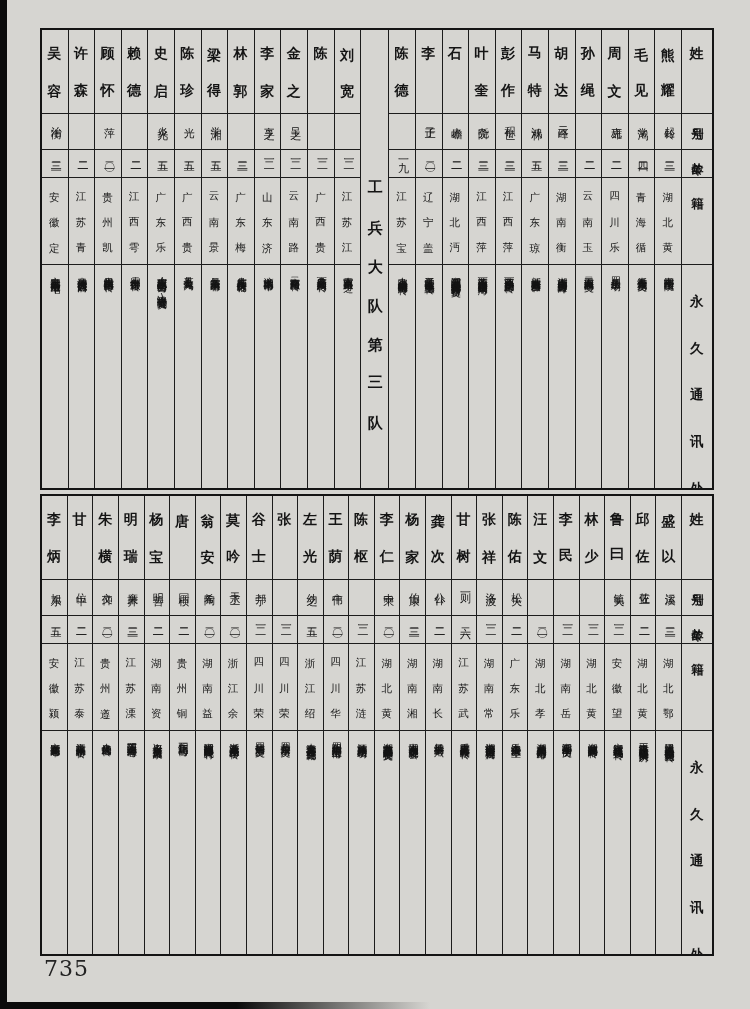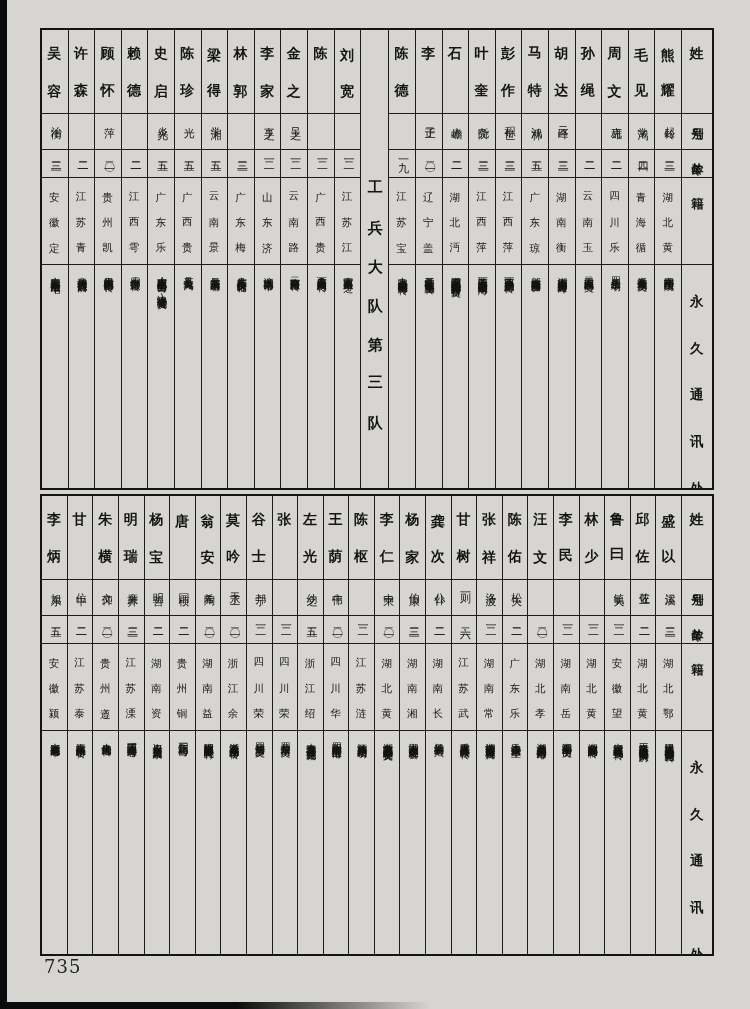--- a/index.html
+++ b/index.html
@@ -89,21 +89,21 @@
   
   .section-text {
     height: 235px; margin-top: 138px;
     font-size: 15px; font-weight: 700;
     text-align: justify; text-align-last: justify; text-justify: inter-character;
   }
   
   .page-number {
     position: absolute; left: 44px; top: 956px;
     font-family: "DejaVu Serif", "Liberation Serif", serif;
-    font-size: 18px; color: #232323; letter-spacing: 1px;
+    font-size: 22px; color: #232323; letter-spacing: 1px;
   }
 </style>
 </head>
 <body>
 
 <div class="page">
   <div class="scan-edge-left"></div>
   <div class="scan-edge-bottom"></div>
 
   <div class="reg-table table-top">

